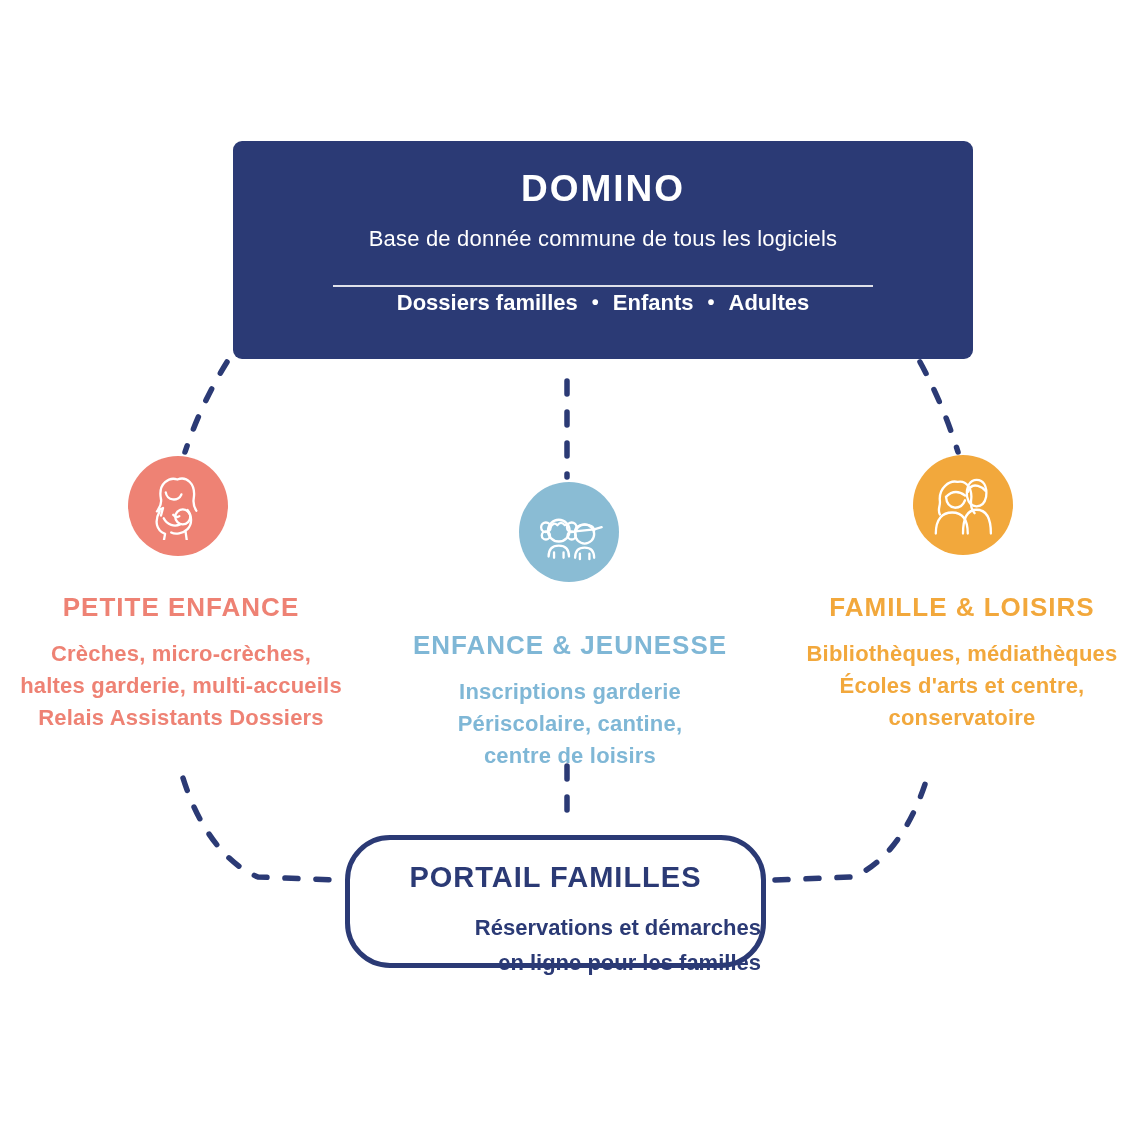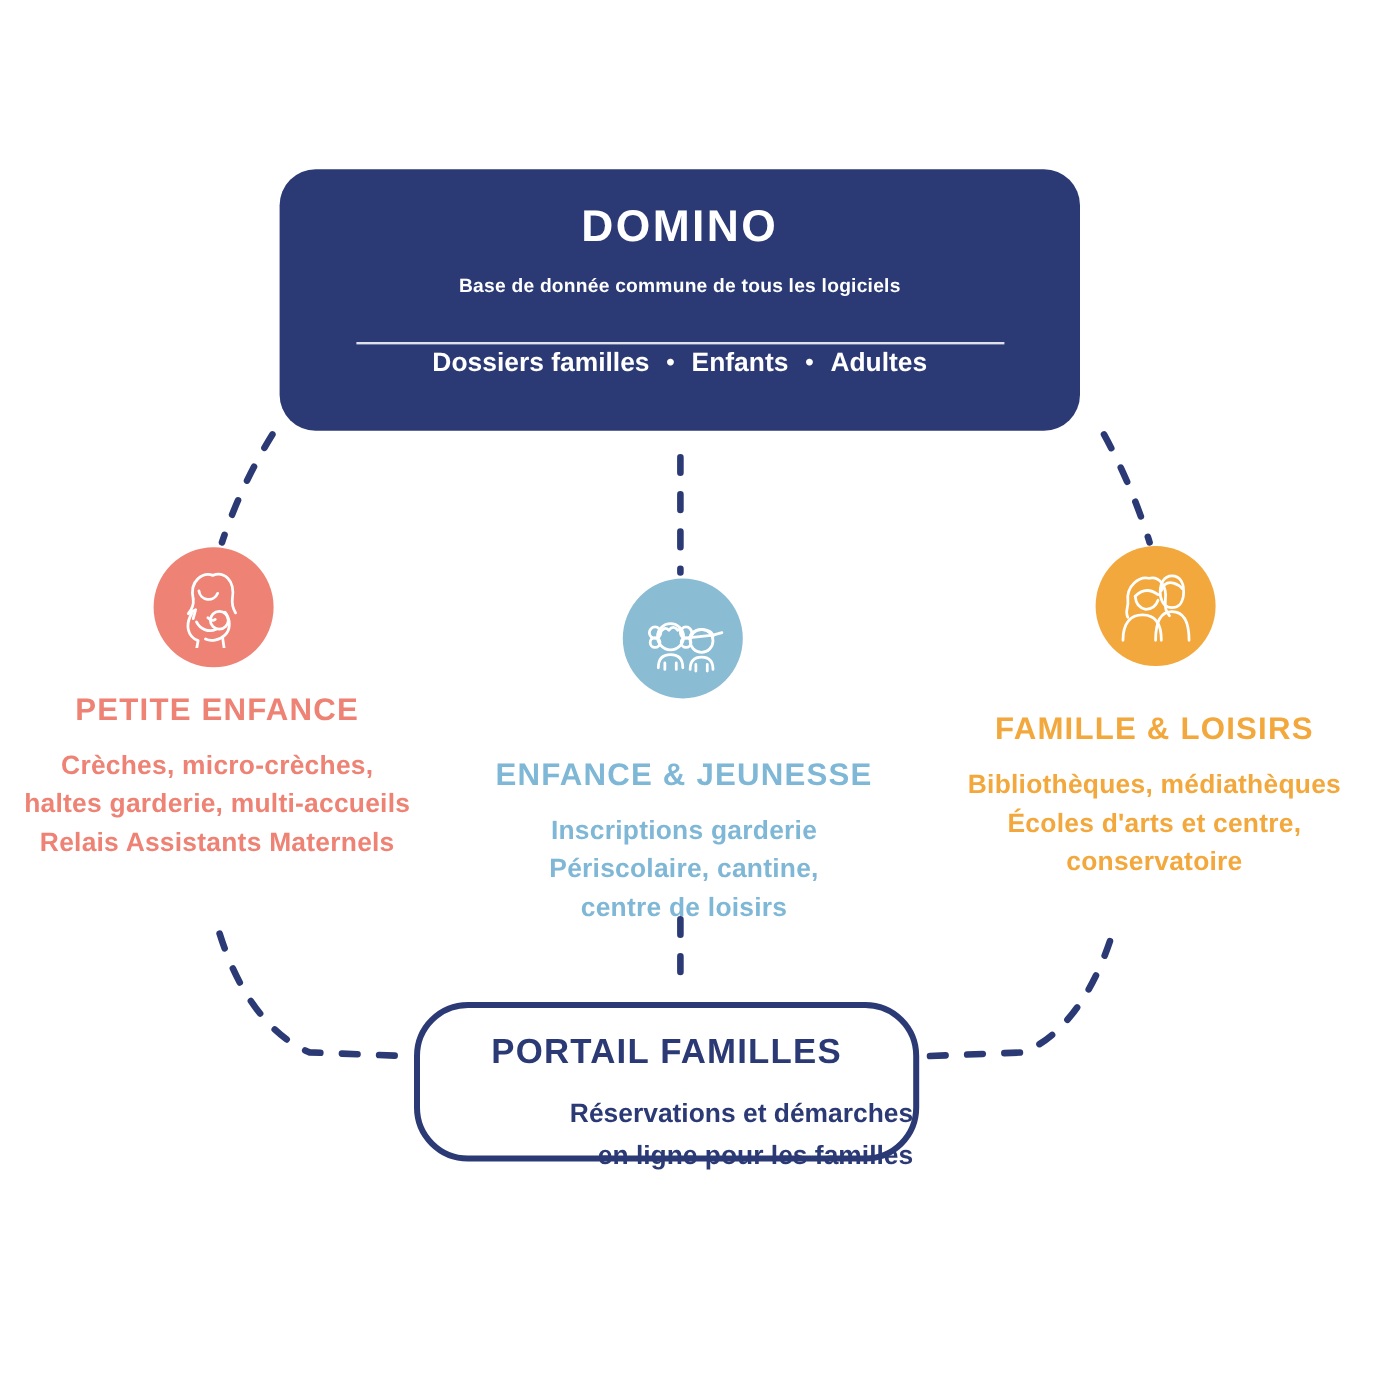--- a/index.html
+++ b/index.html
@@ -24,38 +24,38 @@
     stroke: var(--navy, #2B3A75);
     stroke-width: 5.5;
     stroke-linecap: round;
     stroke-dasharray: 13 18;
   }
 
   
   .domino-box {
     position: absolute;
     left: 233px; top: 141px;
-    width: 667px; height: 218px;
+    width: 740px; height: 218px;
     background: var(--navy, #2B3A75);
-    border-radius: 30px;
+    border-radius: 9px;
     box-sizing: border-box;
     padding-top: 24px;
     text-align: center;
     color: #ffffff;
   }
   .domino-title {
     font-size: 37px;
     font-weight: bold;
     letter-spacing: 2px;
     line-height: 48px;
   }
   .domino-subtitle {
     margin-top: 10px;
-    font-size: 16px;
-    font-weight: 700;
+    font-size: 22px;
+    font-weight: 400;
     line-height: 32px;
     letter-spacing: 0.2px;
   }
   .domino-divider {
     margin: 30px auto 0 auto;
     width: 540px; height: 2px;
     background: rgba(255,255,255,0.85);
   }
   .domino-items {
     font-size: 22px;
@@ -89,21 +89,21 @@
     stroke-linecap: round;
     stroke-linejoin: round;
   }
 
   
   .branch-text {
     position: absolute;
     width: 340px;
     text-align: center;
   }
-  .bt-salmon { left: 11px;  top: 576px; color: var(--salmon, #EE8274); }
+  .bt-salmon { left: 11px;  top: 592px; color: var(--salmon, #EE8274); }
   .bt-blue   { left: 400px; top: 630px; color: var(--blue, #7FB7D6); }
   .bt-orange { left: 792px; top: 592px; color: var(--orange, #F2A83C); }
   .branch-title {
     font-size: 26px;
     font-weight: bold;
     letter-spacing: 1px;
     line-height: 30px;
   }
   .branch-lines {
     margin-top: 16px;
@@ -205,21 +205,21 @@
       <path d="M 25 38 Q 26 52 38 54 Q 49 54 53 43"></path>
       <path d="M 10 92 C 10 70 20 61 34 61 C 48 61 57 70 57 92"></path>
     </svg>
   </div>
 
   <div class="branch-text bt-salmon">
     <div class="branch-title">PETITE ENFANCE</div>
     <div class="branch-lines">
       <div>Crèches, micro-crèches,</div>
       <div>haltes garderie, multi-accueils</div>
-      <div>Relais Assistants Maternels</div>
+      <div>Relais Assistants Dossiers</div>
     </div>
   </div>
 
   <div class="branch-text bt-blue">
     <div class="branch-title">ENFANCE &amp; JEUNESSE</div>
     <div class="branch-lines">
       <div>Inscriptions garderie</div>
       <div>Périscolaire, cantine,</div>
       <div>centre de loisirs</div>
     </div>

